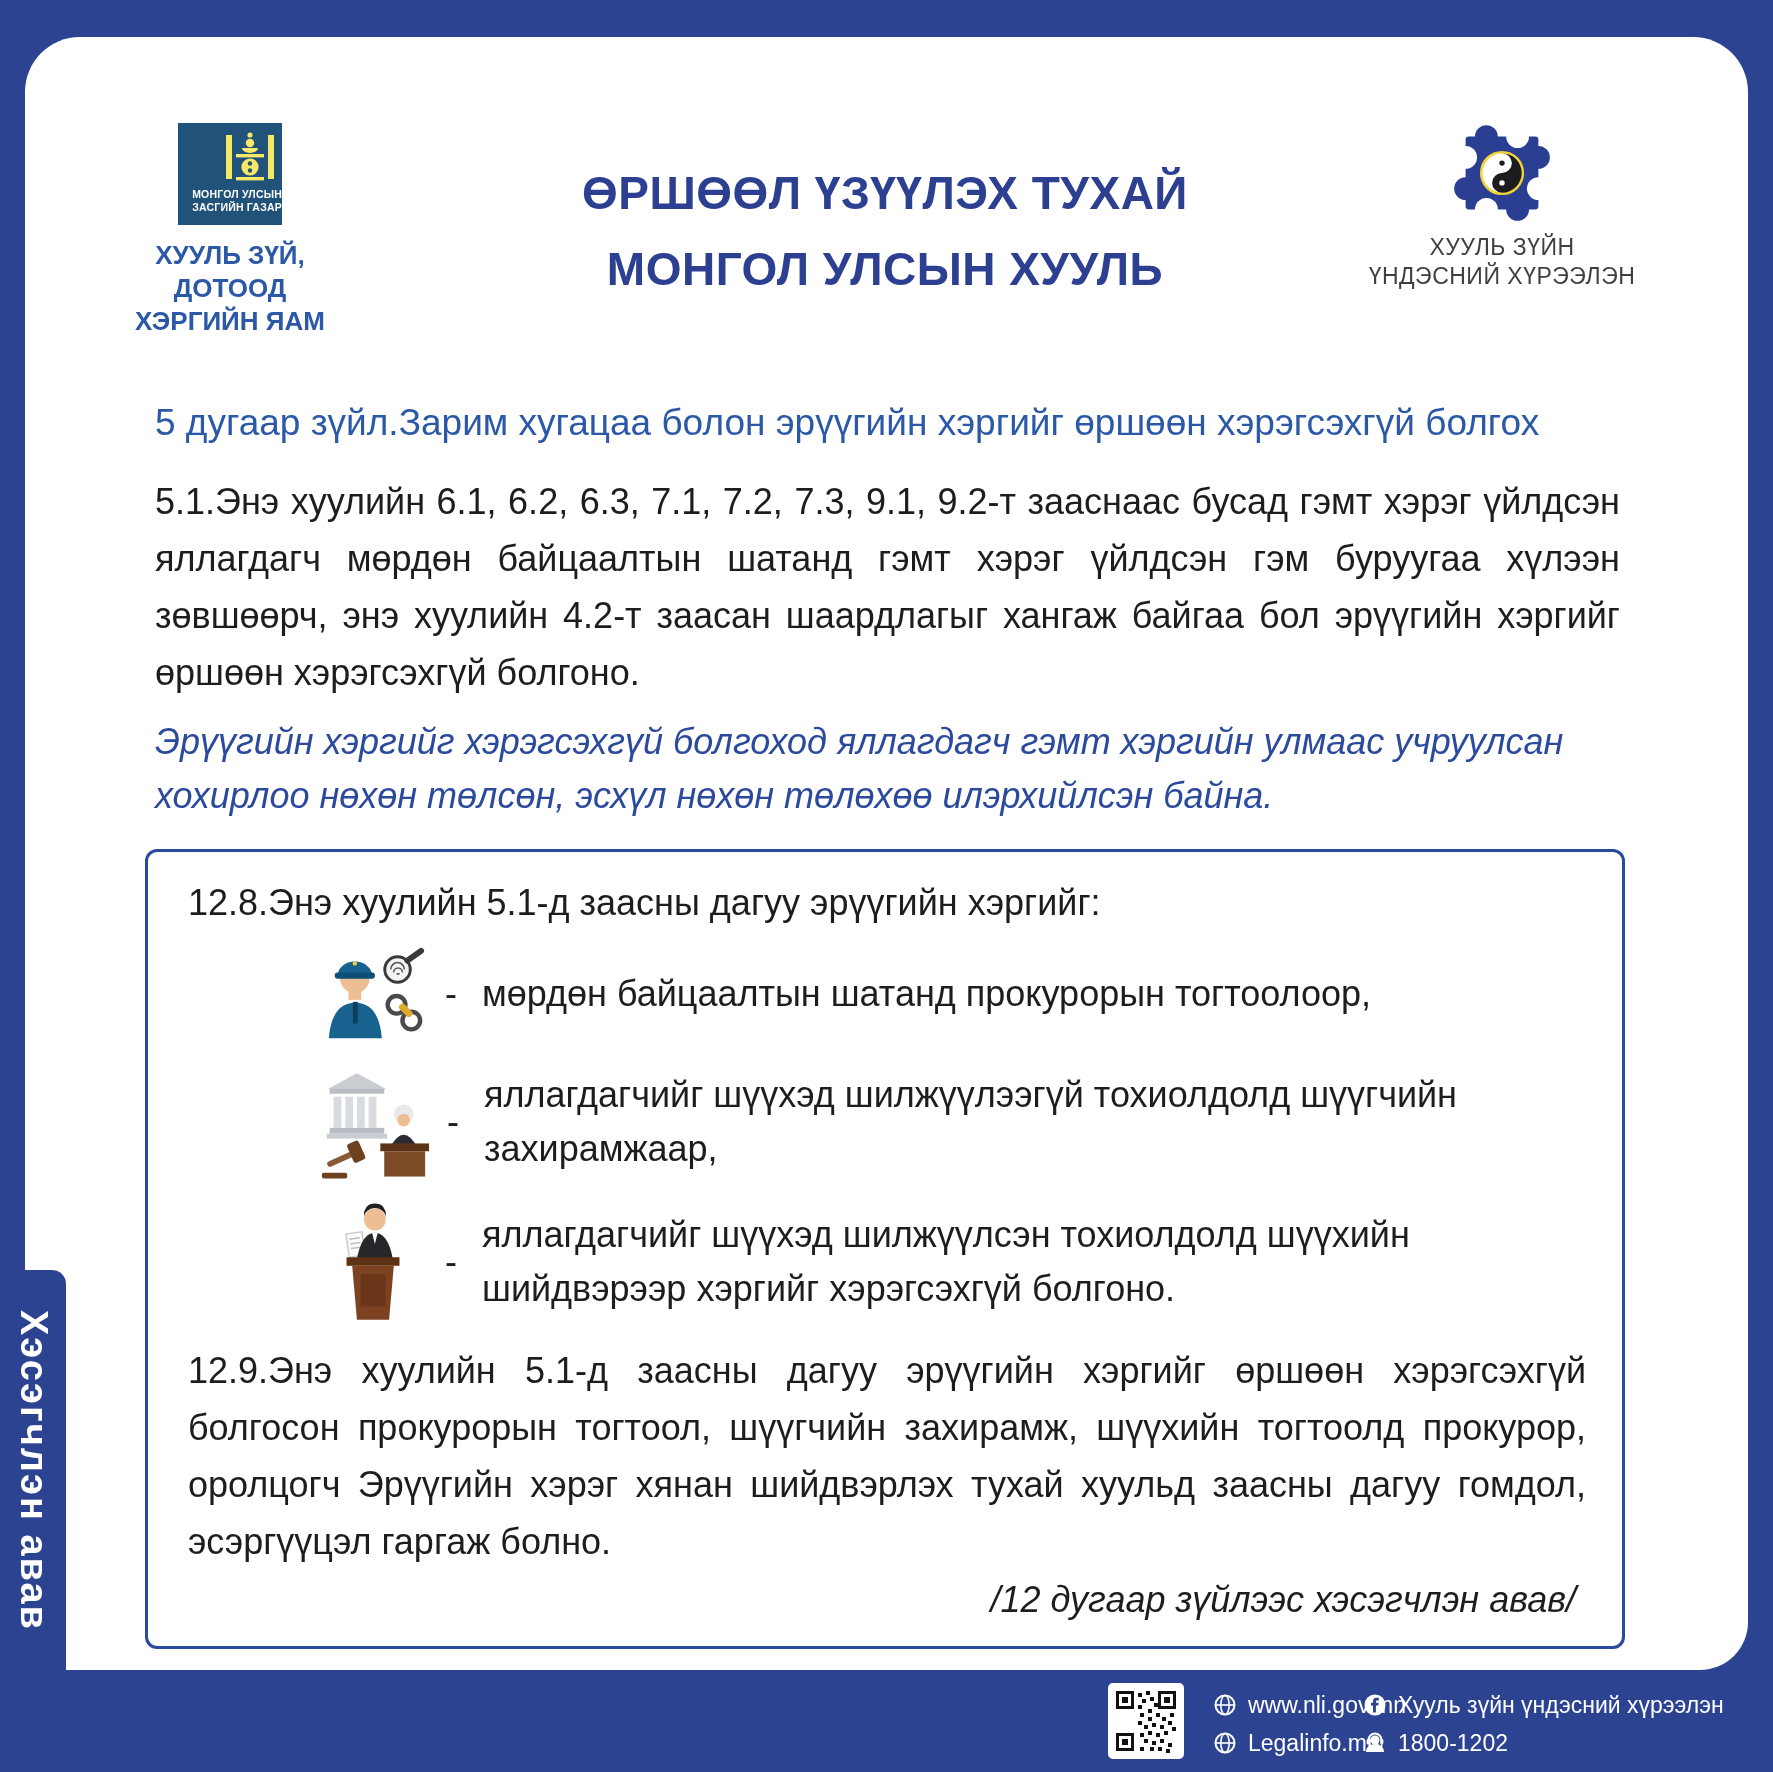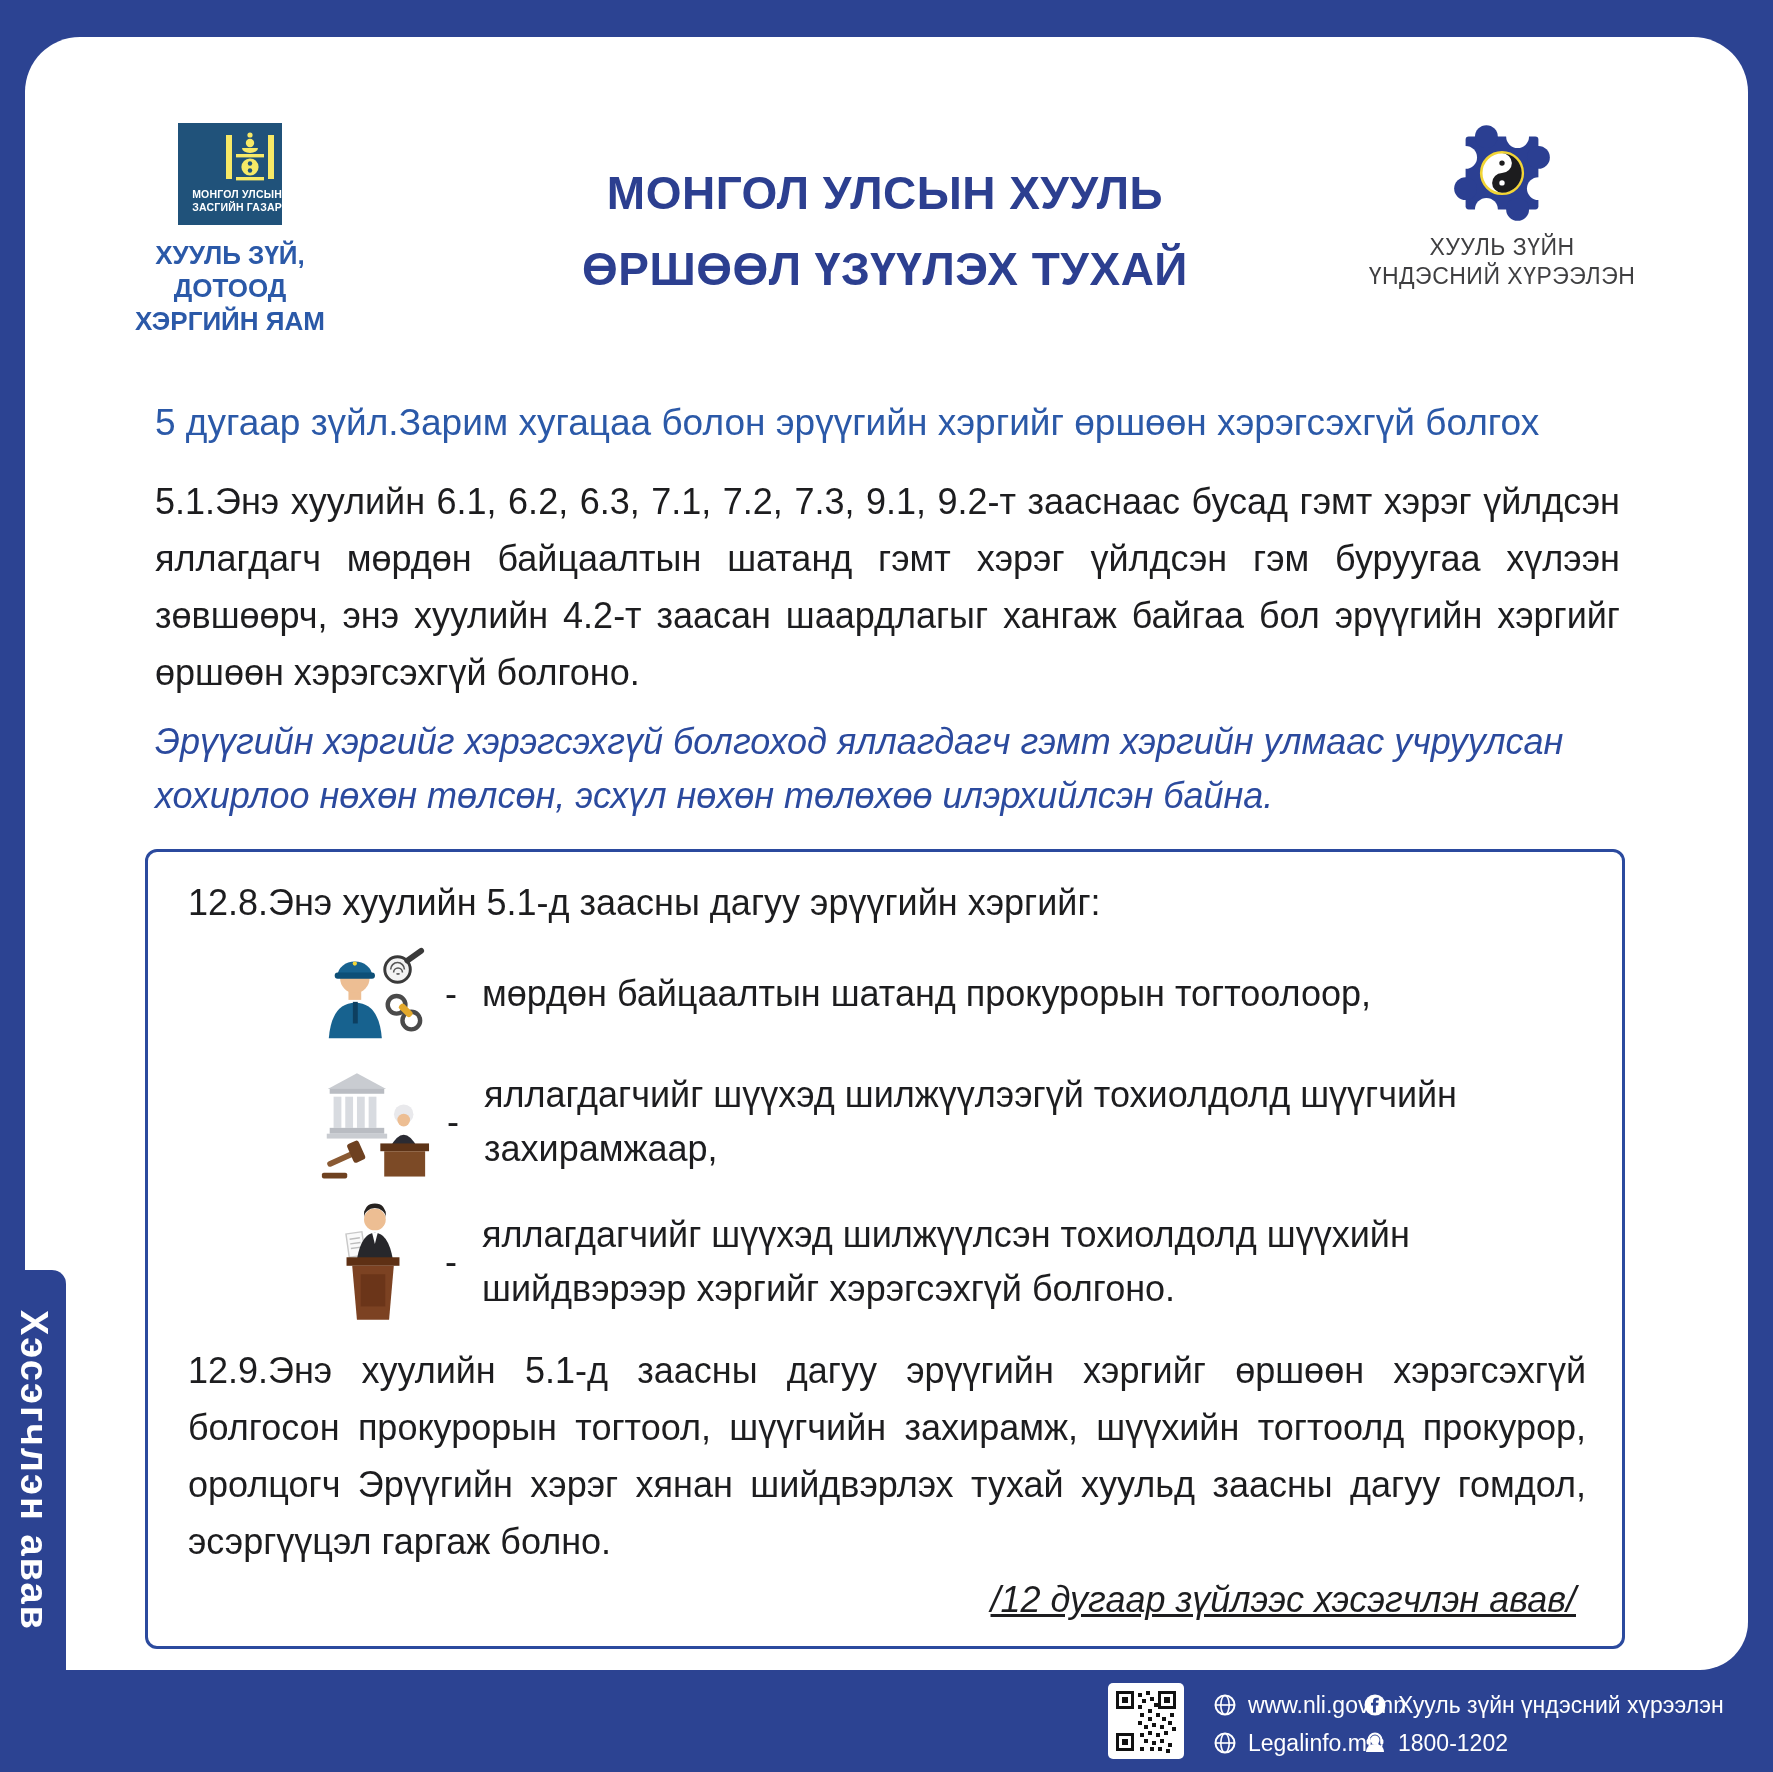--- a/index.html
+++ b/index.html
@@ -35,21 +35,21 @@
   .body-par{font-size:36px;line-height:57px;text-align:justify;margin:0;}
   .note-par{font-size:36px;line-height:54px;font-style:italic;color:var(--note_blue);margin:14px 0 0 0;text-align:left;}
   
   .law-box{border:3.5px solid var(--note_blue);border-radius:12px;margin-top:26px;
            padding:26px 36px 22px 40px;box-sizing:border-box;width:1480px;margin-left:-10px;}
   .box-intro{font-size:36px;line-height:50px;margin:0 0 14px 0;}
   .box-item{display:flex;align-items:center;margin:16px 0 16px 130px;}
   .box-item .icon-cell{flex:0 0 110px;display:flex;justify-content:center;}
   .box-item .dash{flex:0 0 46px;text-align:center;font-size:36px;}
   .item-text{font-size:36px;line-height:54px;margin:8px;width:1060px;}
-  .box-source{font-size:36px;font-style:italic;text-align:right;margin:6px 10px 0 0;line-height:48px;text-decoration:underline;}
+  .box-source{font-size:36px;font-style:italic;text-align:right;margin:6px 10px 0 0;line-height:48px;}
   
   .side-tab{position:absolute;left:0;top:1270px;width:66px;height:400px;background:var(--frame_blue);
             border-top-right-radius:14px;display:flex;align-items:center;justify-content:center;}
   .side-tab .vertical{writing-mode:vertical-rl;color:#ffffff;font-size:38px;font-weight:600;letter-spacing:2px;white-space:nowrap;}
   
   .footer{position:absolute;left:0;bottom:0;width:1773px;height:102px;background:var(--frame_blue);}
   .qr-card{position:absolute;left:1108px;top:13px;width:76px;height:76px;background:#ffffff;border-radius:5px;
            display:flex;align-items:center;justify-content:center;}
   .flink{position:absolute;display:flex;align-items:center;gap:10px;color:#ffffff;font-size:23px;line-height:26px;}
   .flink svg{display:block;}
@@ -85,22 +85,22 @@
           <div>ЗАСГИЙН ГАЗАР</div>
         </div>
       </div>
       <div class="ministry">
         <div>ХУУЛЬ ЗҮЙ, ДОТООД</div>
         <div>ХЭРГИЙН ЯАМ</div>
       </div>
     </div>
 
     <div class="title-block">
+      <div>ӨРШӨӨЛ ҮЗҮҮЛЭХ ТУХАЙ</div>
       <div>МОНГОЛ УЛСЫН ХУУЛЬ</div>
-      <div>ӨРШӨӨЛ ҮЗҮҮЛЭХ ТУХАЙ</div>
     </div>
 
     <div class="nli-block">
       <svg width="104" height="104" viewBox="0 0 100 100">
         <rect x="15" y="15" width="70" height="70" rx="3" fill="#2b3f92"></rect>
         <circle cx="35" cy="15" r="11" fill="#2b3f92"></circle>
         <circle cx="65" cy="15" r="11" fill="#ffffff"></circle>
         <circle cx="85" cy="35" r="11" fill="#2b3f92"></circle>
         <circle cx="85" cy="65" r="11" fill="#ffffff"></circle>
         <circle cx="65" cy="85" r="11" fill="#2b3f92"></circle>

